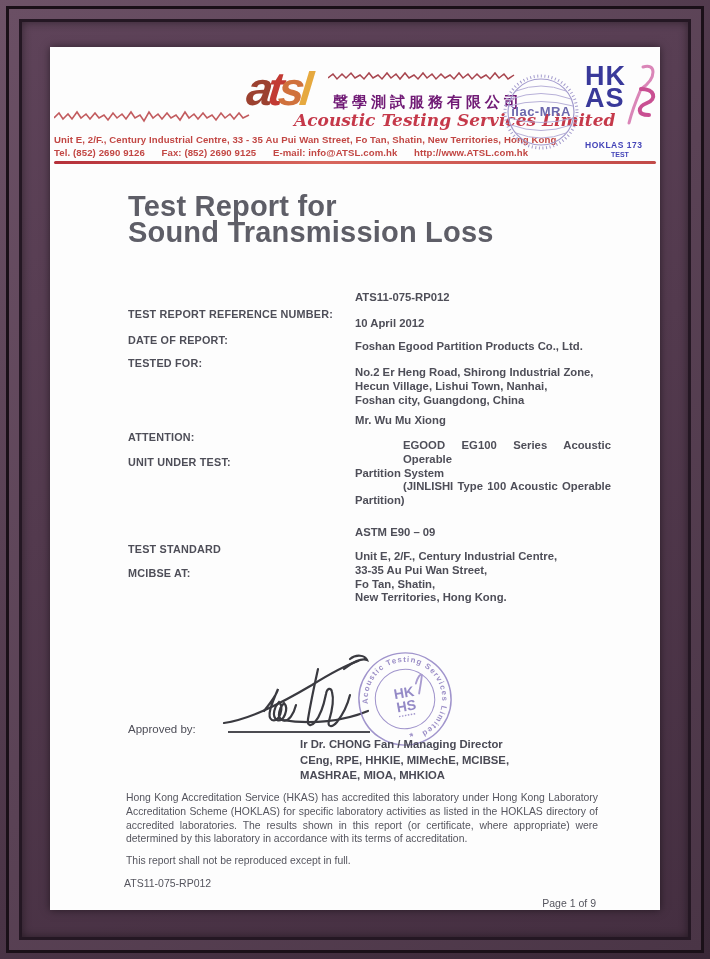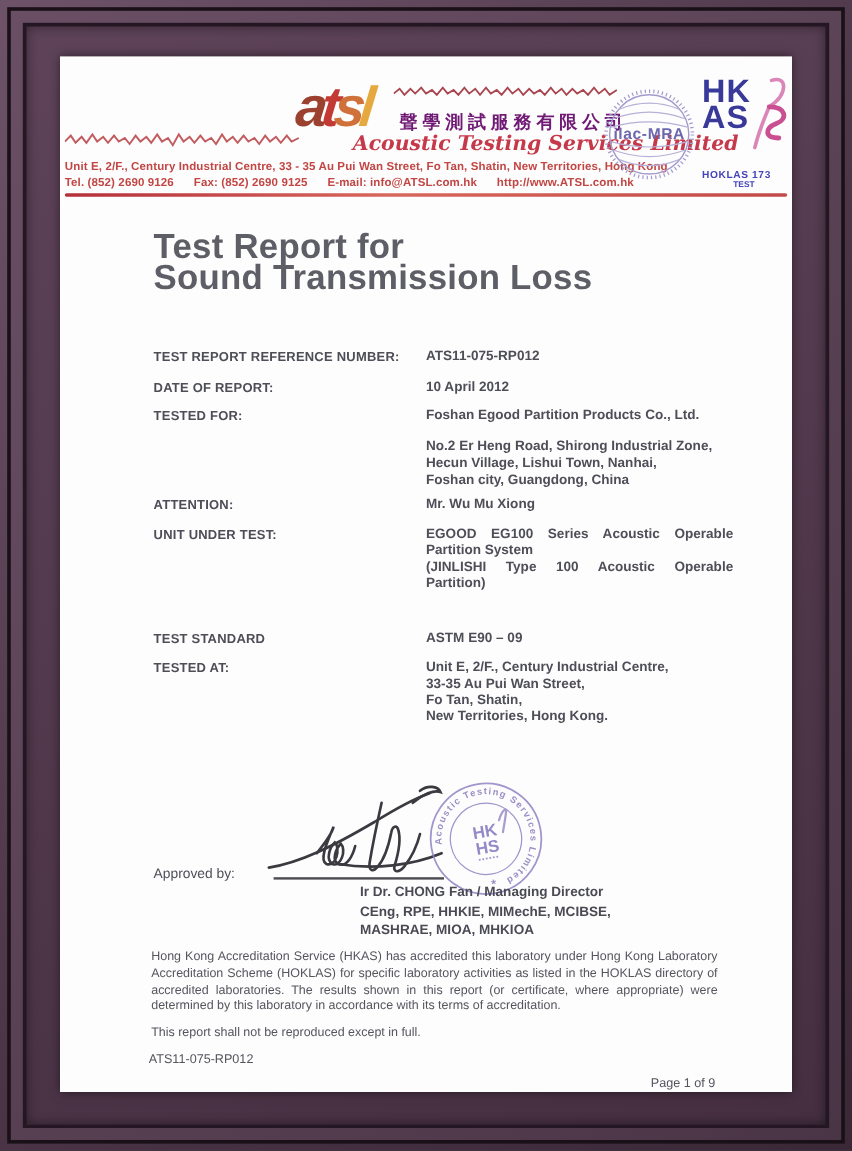--- a/index.html
+++ b/index.html
@@ -41,24 +41,24 @@
   .hoklas { position:absolute; left:0; top:75px; font-size:8.5px; font-weight:bold;
          color:#4444b8; letter-spacing:.5px; }
   .hkas-test { position:absolute; left:26px; top:86px; font-size:7px; font-weight:bold; color:#4444b8; }
 
   
   .title { position:absolute; left:78px; top:147px; color:#5e5e67; font-weight:bold;
            font-size:29px; line-height:25.5px; letter-spacing:.2px; }
 
   
   .row { position:absolute; left:78px; width:484px; color:#4e4e58; }
-  .row .lbl { position:absolute; left:0; top:0; font-size:10.8px; font-weight:bold; letter-spacing:.2px; white-space:nowrap; }
+  .row .lbl { position:absolute; left:0; top:16px; font-size:10.8px; font-weight:bold; letter-spacing:.2px; white-space:nowrap; }
   .row .val { position:absolute; left:227px; top:-1px; width:256px; font-size:11.3px; font-weight:bold; }
   .vline { line-height:13.8px; }
-  .jl { text-align:justify; text-align-last:justify; }
+  .jl { text-align:justify; text-align-last:justify;margin-left:48px; }
   .r-ref   { top:245px; } .r-date { top:271px; } .r-for { top:294px; }
   .r-addr  { top:320px; } .r-att  { top:368px; } .r-unit { top:393px; }
   .r-std   { top:480px; } .r-at   { top:504px; }
 
   
   .approved { position:absolute; left:78px; top:676px; font-size:11.5px; color:#4e4e58; }
   .sig-svg  { position:absolute; left:170px; top:604px; }
   .sig-line { position:absolute; left:178px; top:684px; width:142px; height:2px; background:#4c4c52; }
   .stamp    { position:absolute; left:303px; top:600px; width:104px; height:104px;
               transform:rotate(-10deg); opacity:.85; }
@@ -170,21 +170,21 @@
       <div class="vline">Partition)</div>
     </span>
   </div>
 
   <div class="row r-std">
     <span class="lbl">TEST STANDARD</span>
     <span class="val">ASTM E90 – 09</span>
   </div>
 
   <div class="row r-at">
-    <span class="lbl">TESTED AT:</span>
+    <span class="lbl">MCIBSE AT:</span>
     <span class="val">
       <div class="vline">Unit E, 2/F., Century Industrial Centre,</div>
       <div class="vline">33-35 Au Pui Wan Street,</div>
       <div class="vline">Fo Tan, Shatin,</div>
       <div class="vline">New Territories, Hong Kong.</div>
     </span>
   </div>
 
   <div class="approved">Approved by:</div>
 

